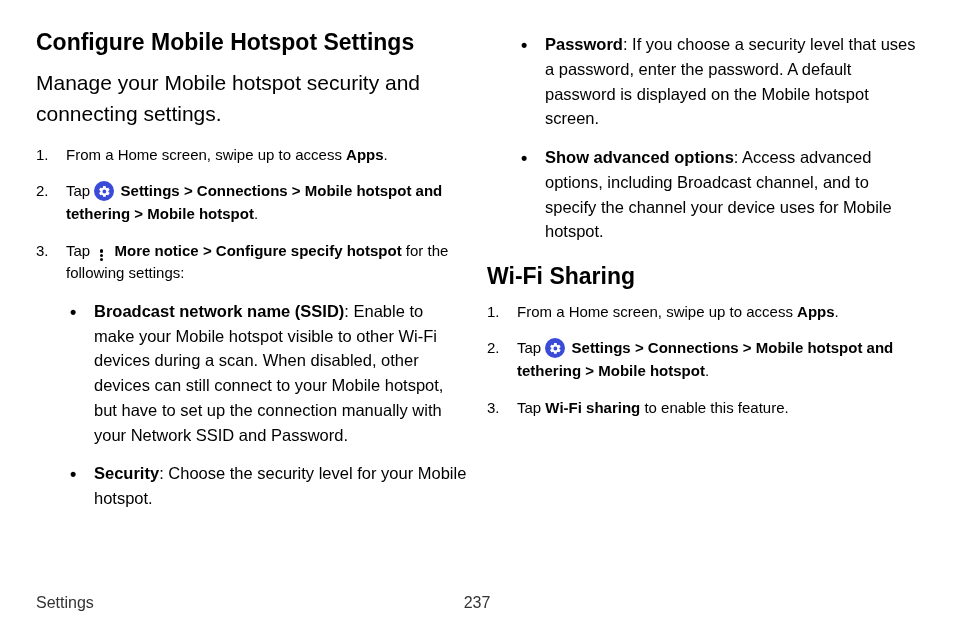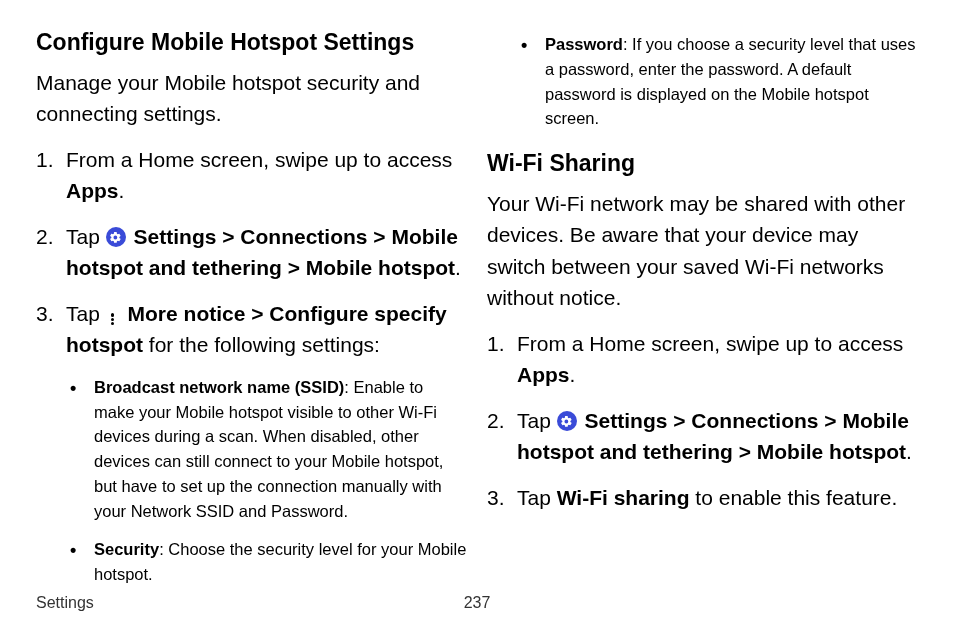--- a/index.html
+++ b/index.html
@@ -31,21 +31,21 @@
     line-height: 1.5;
     margin-bottom: 14px;
   }
   ol {
     list-style: none;
     counter-reset: step;
     margin-left: 0;
   }
   ol > li {
     counter-increment: step;
-    font-size: 21px;
+    font-size: 15px;
     line-height: 1.5;
     margin-bottom: 14px;
     padding-left: 30px;
     position: relative;
   }
   ol > li::before {
     content: counter(step) ".";
     position: absolute;
     left: 0;
     top: 0;
@@ -155,25 +155,27 @@
       </li>
     </ul>
   </div>
 
   <div class="col">
     <div class="col-right-top">
       <ul class="bullets">
         <li>
           <span class="b">Password</span><span>: If you choose a security level that uses a password, enter the password. A default password is displayed on the Mobile hotspot screen.</span>
         </li>
+        <li>
+          <span class="b">Show advanced options</span><span>: Access advanced options, including Broadcast channel, and to specify the channel your device uses for Mobile hotspot.</span>
+        </li>
       </ul>
     </div>
 
     <h2 style="margin-top:18px;">Wi-Fi Sharing</h2>
-    <p class="intro">Your Wi-Fi network may be shared with other devices. Be aware that your device may switch between your saved Wi-Fi networks without notice.</p>
     <ol>
       <li>
         <span>From a Home screen, swipe up to access </span><span class="b">Apps</span><span>.</span>
       </li>
       <li>
         <span>Tap </span><span class="gear-icon">
             <svg viewBox="0 0 24 24" fill="#fff">
               <path d="M19.14,12.94a7,7,0,0,0,.05-.94,7,7,0,0,0-.05-.94l2.11-1.65a.5.5,0,0,0,.12-.64l-2-3.46a.5.5,0,0,0-.61-.22l-2.49,1a7,7,0,0,0-1.63-.94l-.38-2.65A.5.5,0,0,0,13.77,2H9.77a.5.5,0,0,0-.49.42L8.9,5.07a7,7,0,0,0-1.63.94l-2.49-1a.5.5,0,0,0-.61.22l-2,3.46a.5.5,0,0,0,.12.64L4.4,11a7,7,0,0,0,0,1.88L2.29,14.5a.5.5,0,0,0-.12.64l2,3.46a.5.5,0,0,0,.61.22l2.49-1a7,7,0,0,0,1.63.94l.38,2.65a.5.5,0,0,0,.49.42h4a.5.5,0,0,0,.49-.42l.38-2.65a7,7,0,0,0,1.63-.94l2.49,1a.5.5,0,0,0,.61-.22l2-3.46a.5.5,0,0,0-.12-.64ZM11.77,15.5A3.5,3.5,0,1,1,15.27,12,3.5,3.5,0,0,1,11.77,15.5Z"></path>
             </svg>
           </span>

